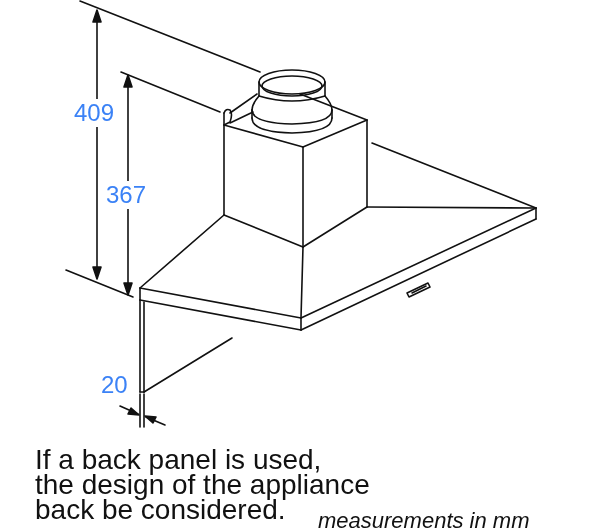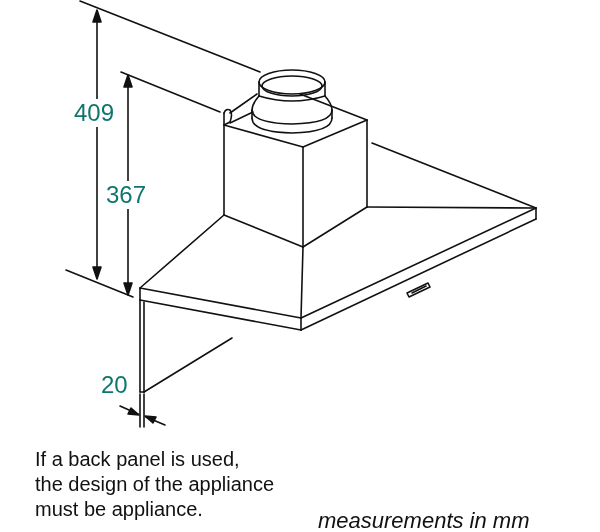--- a/index.html
+++ b/index.html
@@ -1,19 +1,19 @@
 <!DOCTYPE html>
 <html><head>
 <meta charset="utf-8">
 <style>
   html, body { margin: 0; padding: 0; background: #ffffff; }
   body { width: 600px; height: 532px; position: relative; overflow: hidden; font-family: "Liberation Sans", sans-serif; color: #111; }
   svg.drawing { position: absolute; left: 0; top: 0; }
-  .dim-label { position: absolute; font-size: 24px; line-height: 1; color: #0f766e; background: #fff; }
-  .note { position: absolute; font-size: 20px; line-height: 25px; color: #111; }
+  .dim-label { position: absolute; font-size: 24px; line-height: 1; color: #3b82f6; background: #fff; }
+  .note { position: absolute; font-size: 28px; line-height: 25px; color: #111; }
   .unit-note { position: absolute; font-size: 22px; line-height: 1; color: #111; font-style: italic; }
 </style>
 </head>
 <body>
 
 <svg class="drawing" width="600" height="532" viewBox="0 0 600 532" xmlns="http://www.w3.org/2000/svg">
   <g fill="none" stroke="#111" stroke-width="1.6" stroke-linejoin="round" stroke-linecap="round">
 
     <g>
       <line x1="80" y1="1" x2="260" y2="72"></line>
@@ -103,16 +103,16 @@
   </g>
 </svg>
 
 <div class="dim-label" style="left:74px; top:99px; padding:2px 0;">409</div>
 <div class="dim-label" style="left:106px; top:162px; padding:2px 0;margin-top:19px;">367</div>
 <div class="dim-label" style="left:101px; top:373px; background:transparent;">20</div>
 
 <div class="note" style="left:35px; top:447px;">
   <div>If a back panel is used,</div>
   <div>the design of the appliance</div>
-  <div>must be appliance.</div>
+  <div>back be considered.</div>
 </div>
 
 <div class="unit-note" style="left:318px; top:510px;">measurements in mm</div>
 
 </body></html>

